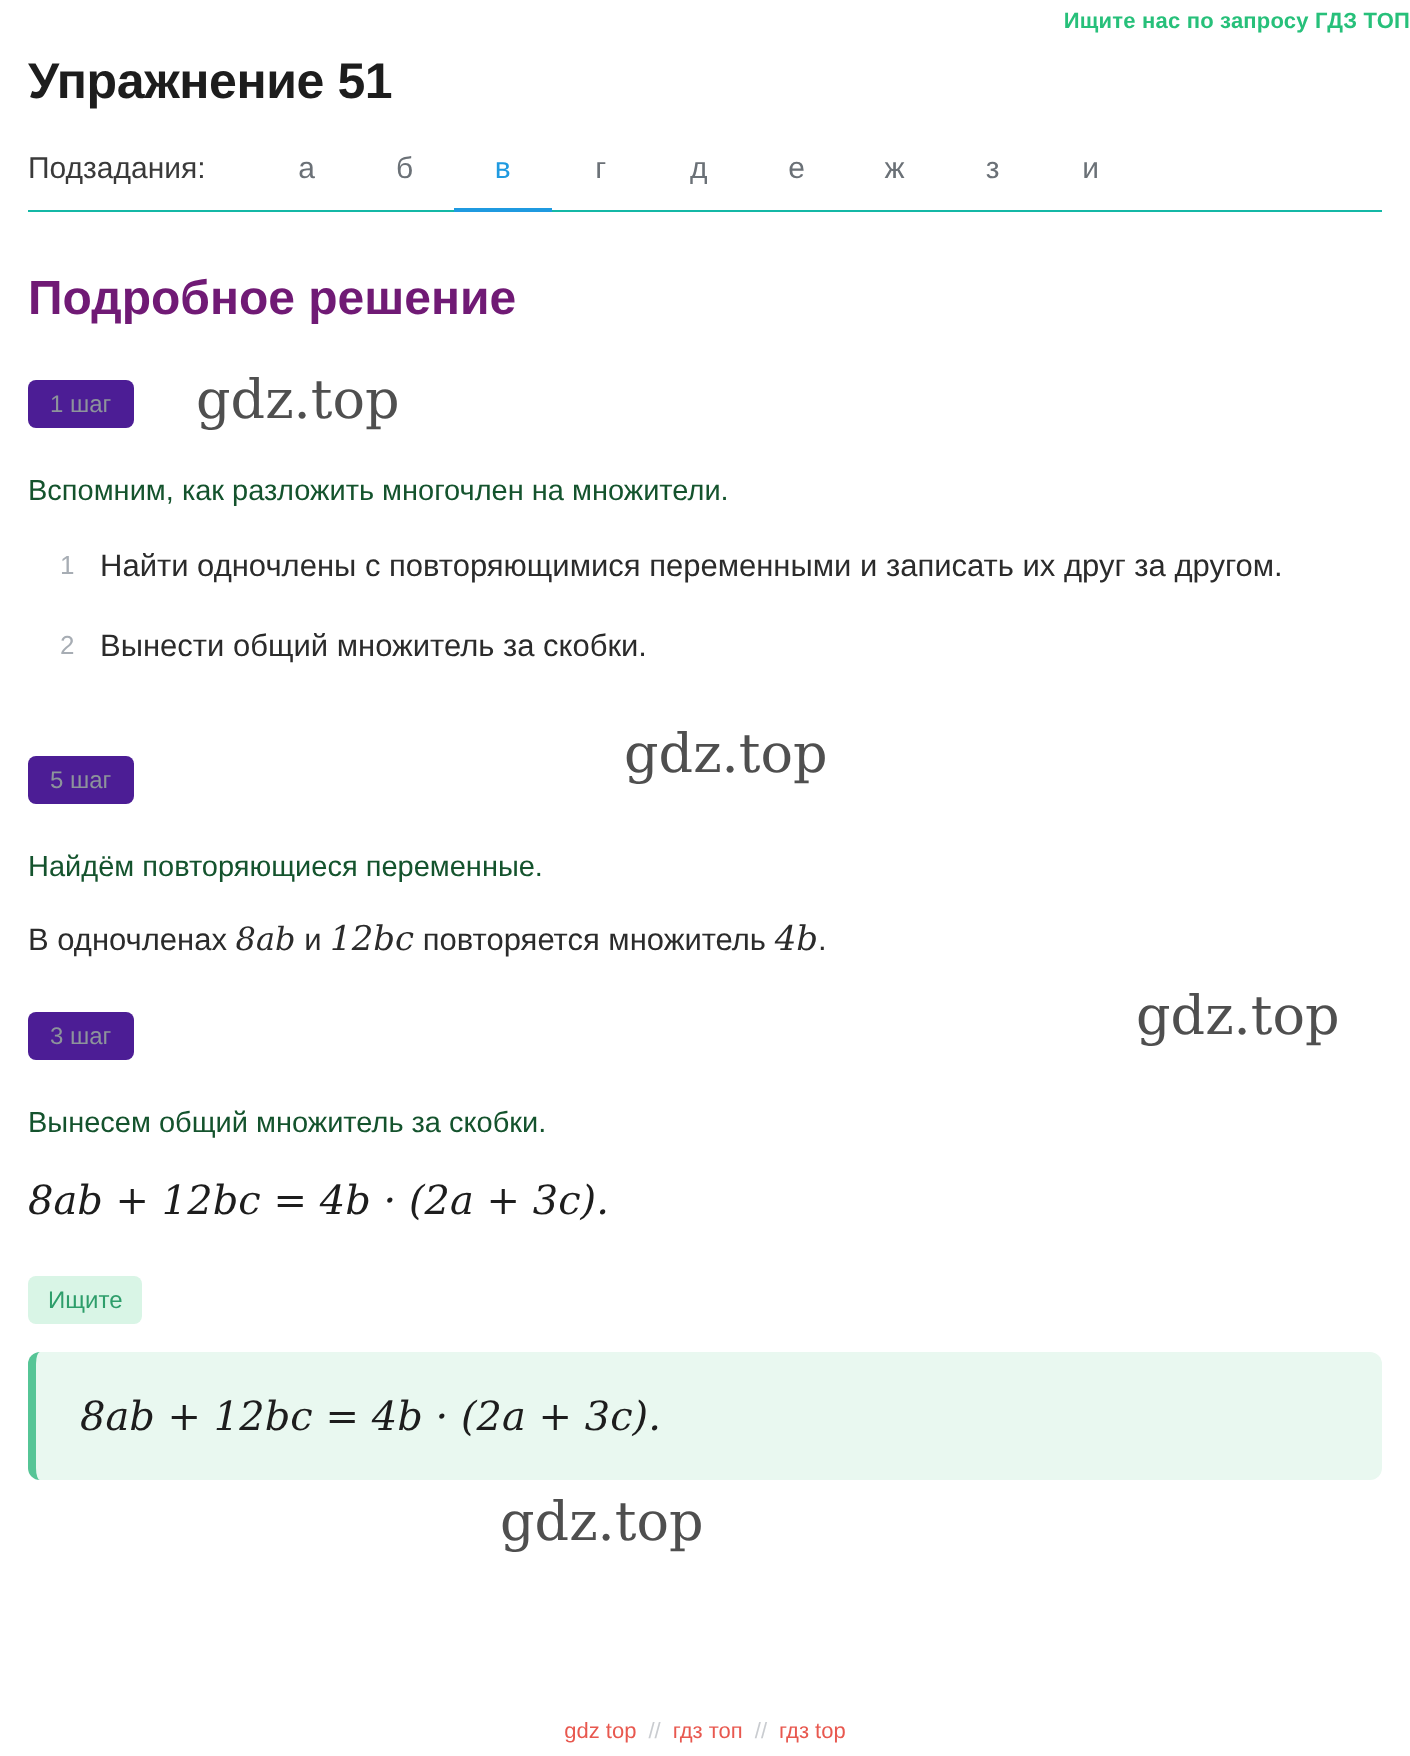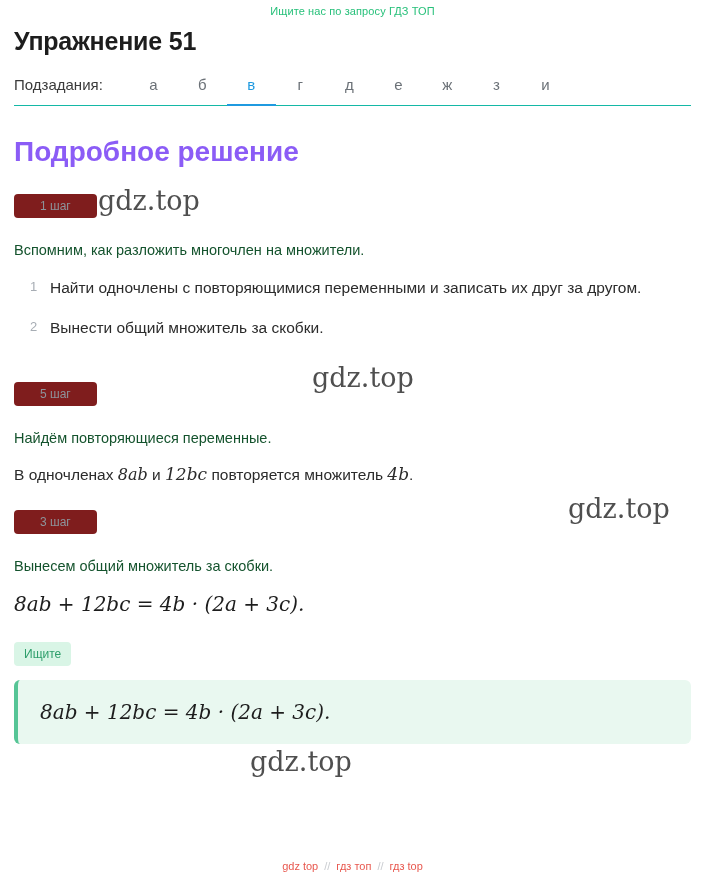--- a/index.html
+++ b/index.html
@@ -10,25 +10,26 @@
     width: 705px;
     height: 878px;
     background: #ffffff;
     font-family: "Liberation Sans", sans-serif;
     color: #2b2b2b;
     position: relative;
     overflow: hidden;
   }
 
   .top-banner {
-    text-align: center;
+    text-align: right;
     color: #27c07a;
     font-size: 11px;
     padding: 5px 0 4px 0;
     letter-spacing: 0.1px;
+    font-weight: bold;
   }
 
   .page {
     padding: 0 14px;
     position: relative;
   }
 
   .title {
     font-size: 25px;
     font-weight: bold;
@@ -64,33 +65,33 @@
     cursor: pointer;
     border-bottom: 2px solid transparent;
     margin-bottom: -1px;
   }
   .subtask-tab.active {
     color: #1f9ae0;
     border-bottom: 2px solid #1f9ae0;
   }
 
   .section-title {
-    font-size: 28px;
+    font-size: 24px;
     font-weight: bold;
-    color: #8b5cf6;
+    color: #701a75;
     margin: 30px 0 0 0;
   }
 
   .step-badge {
     display: inline-block;
-    background: #7f1d1d;
+    background: #4c1d95;
     color: #8d949b;
     font-size: 12px;
     border-radius: 4px;
-    padding: 5px 26px;
+    padding: 5px 11px;
     margin-top: 26px;
   }
   .answer-badge {
     display: inline-block;
     background: #d9f5e6;
     color: #2e9e6b;
     font-size: 12px;
     border-radius: 4px;
     padding: 5px 10px;
     margin-top: 26px;

